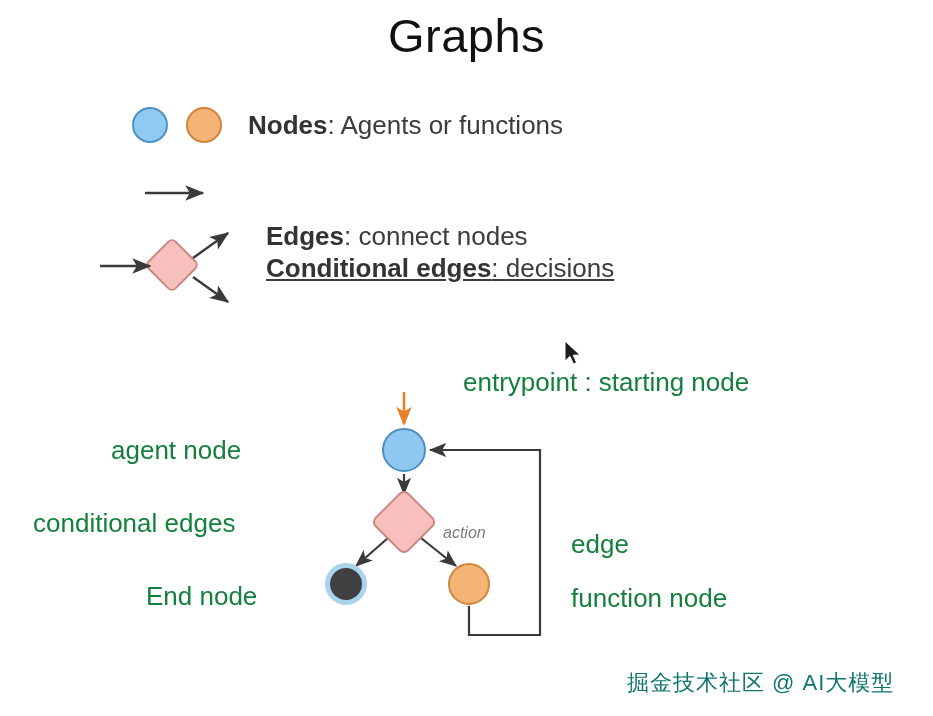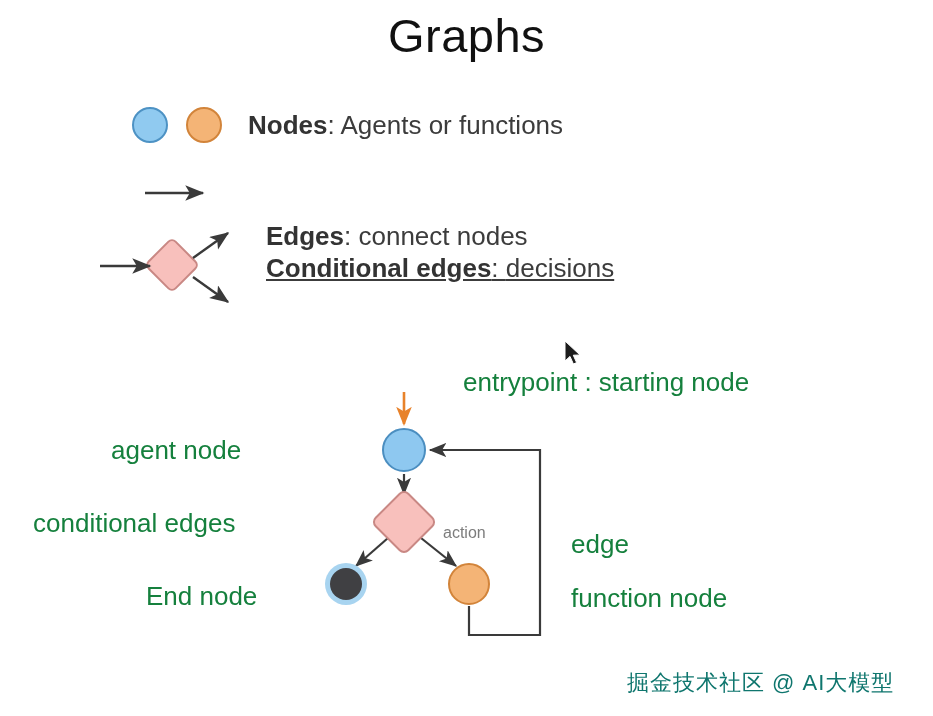--- a/index.html
+++ b/index.html
@@ -70,20 +70,21 @@
   #lbl-entrypoint   { left:463px; top:367px; }
   #lbl-agent-node   { left:111px; top:435px; }
   #lbl-cond-edge    { left:33px;  top:508px; }
   #lbl-end-node     { left:146px; top:581px; }
   #lbl-edge         { left:571px; top:529px; }
   #lbl-function     { left:571px; top:583px; }
   #lbl-action {
     position:absolute;
     left:443px; top:524px;
     font-size:16px;
+    font-style:italic;
     color:#7c7c7c;
   }
 
   
   .node { position:absolute; }
   #node-agent {
     left:382px; top:428px; width:44px; height:44px;
     border-radius:50%;
     background:#8ec8f0; border:2px solid #4b8ec0;
   }

